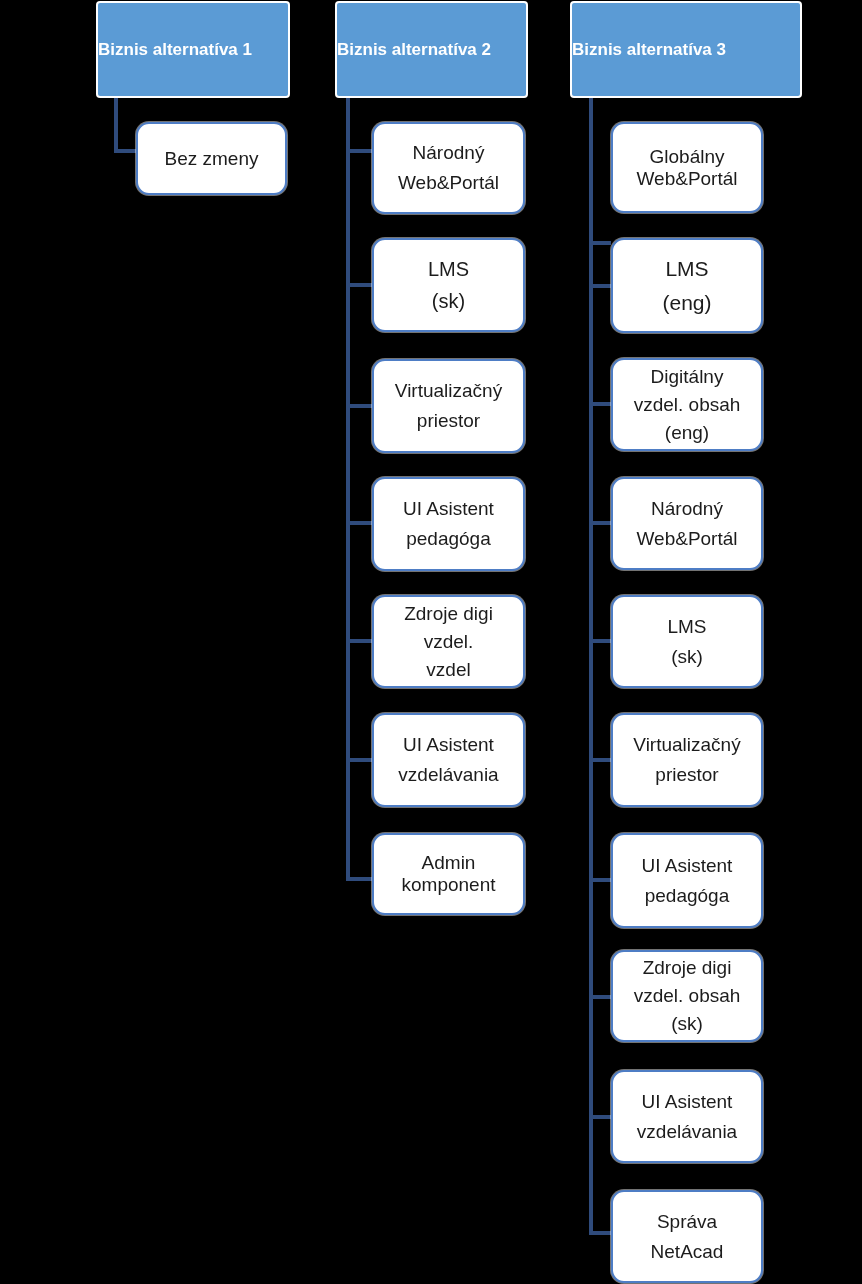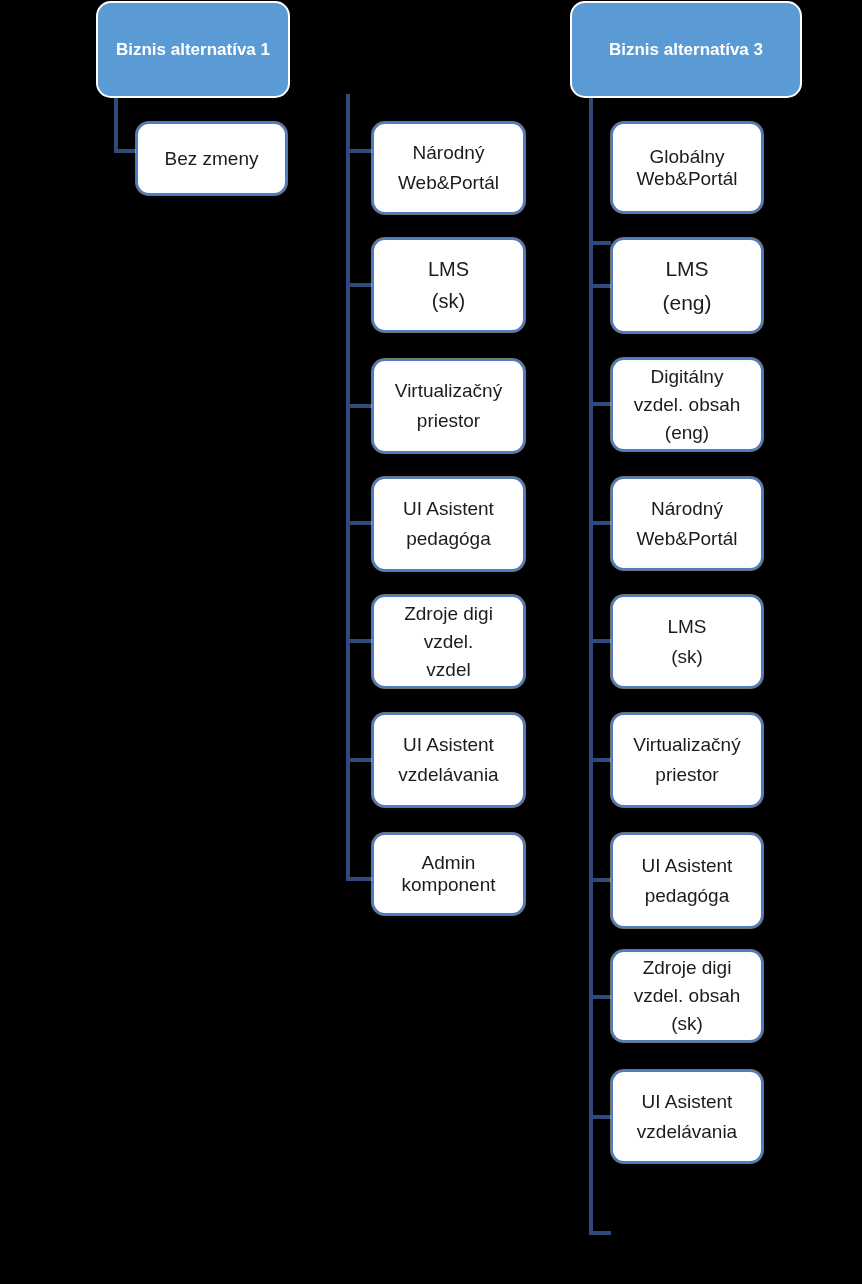--- a/index.html
+++ b/index.html
@@ -6,23 +6,23 @@
   #canvas{
     position:relative;
     width:862px;height:1284px;
     background:var(--bg,#000);
     font-family:"Liberation Sans",sans-serif;
     overflow:hidden;
   }
   .header-box{
     position:absolute;
     background:var(--header-fill,#5B9BD5);
-    border-radius:13px;
+    border-radius:2px;
     box-shadow:0 0 0 2px var(--header-outline,#fff);
-    display:flex;align-items:center;justify-content:center;
+    display:flex;align-items:center;
     color:var(--header-text,#fff);
     font-weight:700;font-size:17px;text-align:center;
   }
   .child-box{
     position:absolute;
     background:var(--child-fill,#fff);
     border:2.5px solid var(--child-border,#4E7DC5);
     border-radius:13px;
     box-shadow:0 0 0 1px rgba(255,255,255,0.45);
     display:flex;flex-direction:column;align-items:center;justify-content:center;
@@ -46,20 +46,23 @@
       <span class="line" style="line-height: 30px;">Bez zmeny</span>
     </div>
     <div class="vline" style="left: 346px; top: 94px; width: 4px; height: 787px;"></div>
     <div class="stub" style="left: 346px; top: 149px; width: 26px; height: 4px;"></div>
     <div class="stub" style="left: 346px; top: 283px; width: 26px; height: 4px;"></div>
     <div class="stub" style="left: 346px; top: 404px; width: 26px; height: 4px;"></div>
     <div class="stub" style="left: 346px; top: 521px; width: 26px; height: 4px;"></div>
     <div class="stub" style="left: 346px; top: 639px; width: 26px; height: 4px;"></div>
     <div class="stub" style="left: 346px; top: 758px; width: 26px; height: 4px;"></div>
     <div class="stub" style="left: 346px; top: 877px; width: 26px; height: 4px;"></div>
+    <div class="header-box" style="left: 337px; top: 3px; width: 189px; height: 93px;">
+      <span>Biznis alternatíva 2</span>
+    </div>
     <div class="child-box" style="left: 372px; top: 122px; width: 153px; height: 92px;">
       <span class="line" style="line-height: 30px;">Národný</span>
       <span class="line" style="line-height: 30px;">Web&amp;Portál</span>
     </div>
     <div class="child-box" style="left: 372px; top: 238px; width: 153px; height: 94px; font-size: 20px;">
       <span class="line" style="line-height: 32px;">LMS</span>
       <span class="line" style="line-height: 32px;">(sk)</span>
     </div>
     <div class="child-box" style="left: 372px; top: 359px; width: 153px; height: 94px;">
       <span class="line" style="line-height: 30px;">Virtualizačný</span>
@@ -127,13 +130,17 @@
     </div>
     <div class="child-box" style="left: 611px; top: 950px; width: 152px; height: 92px;">
       <span class="line" style="line-height: 28px;">Zdroje digi</span>
       <span class="line" style="line-height: 28px;">vzdel. obsah</span>
       <span class="line" style="line-height: 28px;">(sk)</span>
     </div>
     <div class="child-box" style="left: 611px; top: 1070px; width: 152px; height: 93px;">
       <span class="line" style="line-height: 30px;">UI Asistent</span>
       <span class="line" style="line-height: 30px;">vzdelávania</span>
     </div>
+    <div class="child-box" style="left: 611px; top: 1190px; width: 152px; height: 93px;">
+      <span class="line" style="line-height: 30px;">Správa</span>
+      <span class="line" style="line-height: 30px;">NetAcad</span>
+    </div>
   </div>
 
 </body></html>

